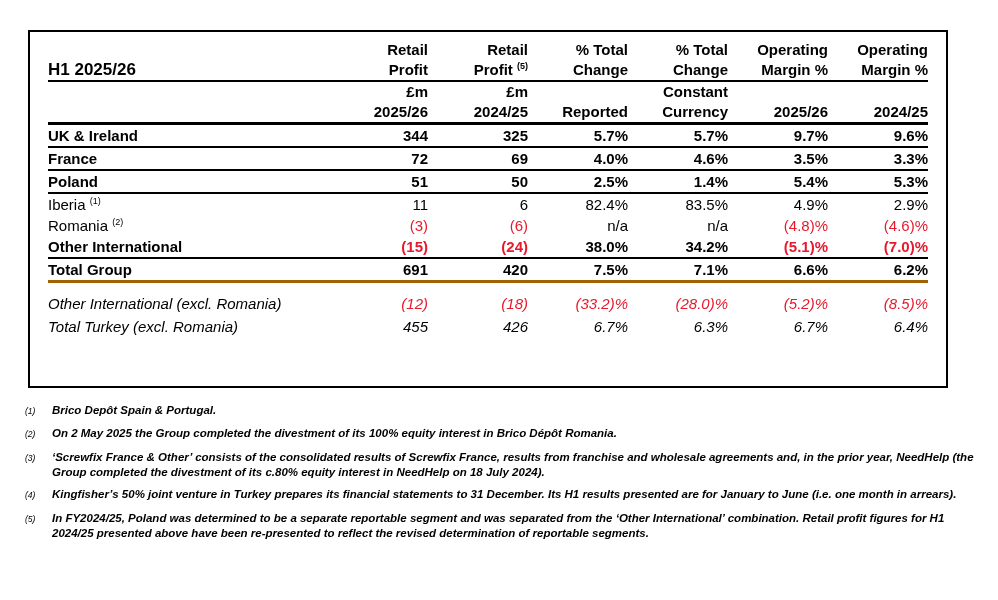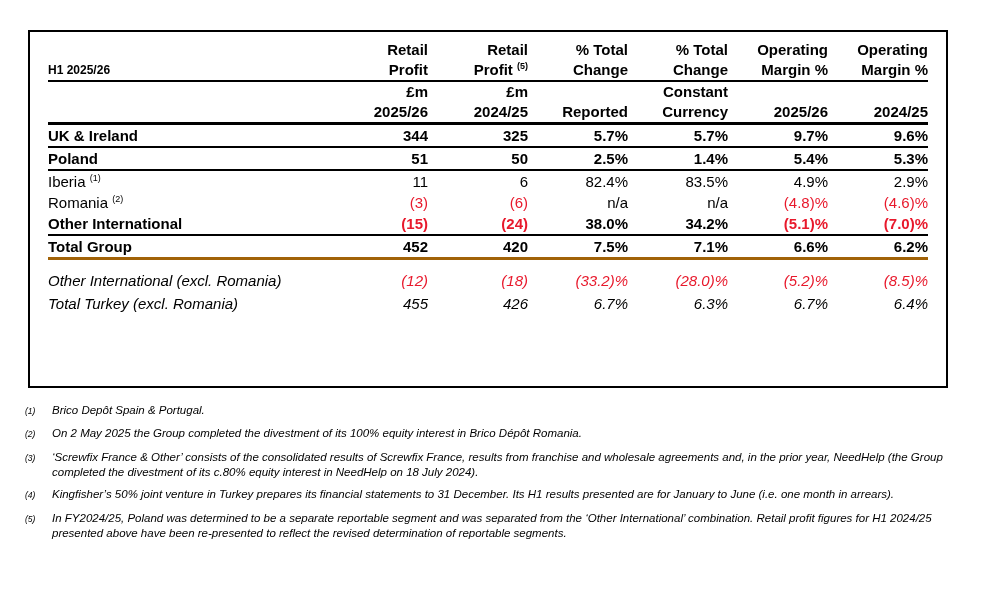--- a/index.html
+++ b/index.html
@@ -12,21 +12,21 @@
     position:absolute;left:28px;top:30px;width:920px;height:358px;
     border:2px solid #000;box-sizing:border-box;
     padding:8px 18px 0 18px;
   }
   table{border-collapse:collapse;table-layout:fixed;width:880px;}
   col.c-label{width:280px;}
   col.c-num{width:100px;}
   th,td{padding:0;margin:0;white-space:nowrap;font-size:15px;}
   
   tr.hdr1 th{font-weight:bold;text-align:right;line-height:20px;vertical-align:bottom;}
-  tr.hdr1 th.corner{text-align:left;font-size:12px;margin-left:24px;}
+  tr.hdr1 th.corner{text-align:left;font-size:17px;margin-left:24px;}
   tr.hdr1{border-bottom:2px solid #000;}
   tr.hdr2 th{font-weight:bold;text-align:right;line-height:20px;vertical-align:bottom;}
   tr.hdr2{border-bottom:3px solid #000;}
   
   tr.row td{line-height:21px;vertical-align:middle;}
   td.lbl{text-align:left;}
   td.num{text-align:right;}
   tr.bold td{font-weight:bold;}
   tr.b2{border-bottom:2px solid #000;margin-top:11px;}
   tr.b3{border-bottom:3px solid #a16207;}
@@ -36,21 +36,21 @@
   tr.row .sup{font-weight:normal;}
   .red{color:var(--neg-red,#e8192c);}
   
   .footnotes{
     position:absolute;left:25px;top:403px;width:952px;
     font-style:italic;font-size:11.5px;line-height:15px;
   }
   .fn{display:flex;margin-bottom:7px;}
   .fn.gap{margin-top:8px;}
   .fn-marker{flex:0 0 27px;font-size:8.5px;vertical-align:top;padding-top:1px;}
-  .fn-text{flex:1;}
+  .fn-text{flex:1;font-weight:bold;}
 </style>
 </head>
 <body>
 
 <div class="table-box">
   <table>
     <colgroup>
       <col class="c-label">
         <col class="c-num">
         <col class="c-num">
@@ -84,20 +84,29 @@
     <tr class="row bold b2">
       <td class="lbl"><span>UK &amp; Ireland</span></td>
       <td class="num"><span>344</span></td>
       <td class="num"><span>325</span></td>
       <td class="num"><span>5.7%</span></td>
       <td class="num"><span>5.7%</span></td>
       <td class="num"><span>9.7%</span></td>
       <td class="num"><span>9.6%</span></td>
     </tr>
 
+    <tr class="row bold b2">
+      <td class="lbl"><span>France</span></td>
+      <td class="num"><span>72</span></td>
+      <td class="num"><span>69</span></td>
+      <td class="num"><span>4.0%</span></td>
+      <td class="num"><span>4.6%</span></td>
+      <td class="num"><span>3.5%</span></td>
+      <td class="num"><span>3.3%</span></td>
+    </tr>
 
     <tr class="row bold b2">
       <td class="lbl"><span>Poland</span></td>
       <td class="num"><span>51</span></td>
       <td class="num"><span>50</span></td>
       <td class="num"><span>2.5%</span></td>
       <td class="num"><span>1.4%</span></td>
       <td class="num"><span>5.4%</span></td>
       <td class="num"><span>5.3%</span></td>
     </tr>
@@ -129,21 +138,21 @@
       <td class="num"><span class="red">(15)</span></td>
       <td class="num"><span class="red">(24)</span></td>
       <td class="num"><span>38.0%</span></td>
       <td class="num"><span>34.2%</span></td>
       <td class="num"><span class="red">(5.1)%</span></td>
       <td class="num"><span class="red">(7.0)%</span></td>
     </tr>
 
     <tr class="row bold b3">
       <td class="lbl"><span>Total Group</span></td>
-      <td class="num"><span>452</span></td>
+      <td class="num"><span>691</span></td>
       <td class="num"><span>420</span></td>
       <td class="num"><span>7.5%</span></td>
       <td class="num"><span>7.1%</span></td>
       <td class="num"><span>6.6%</span></td>
       <td class="num"><span>6.2%</span></td>
     </tr>
 
     <tr class="spacer">
           <td colspan="7"></td>
         </tr>

